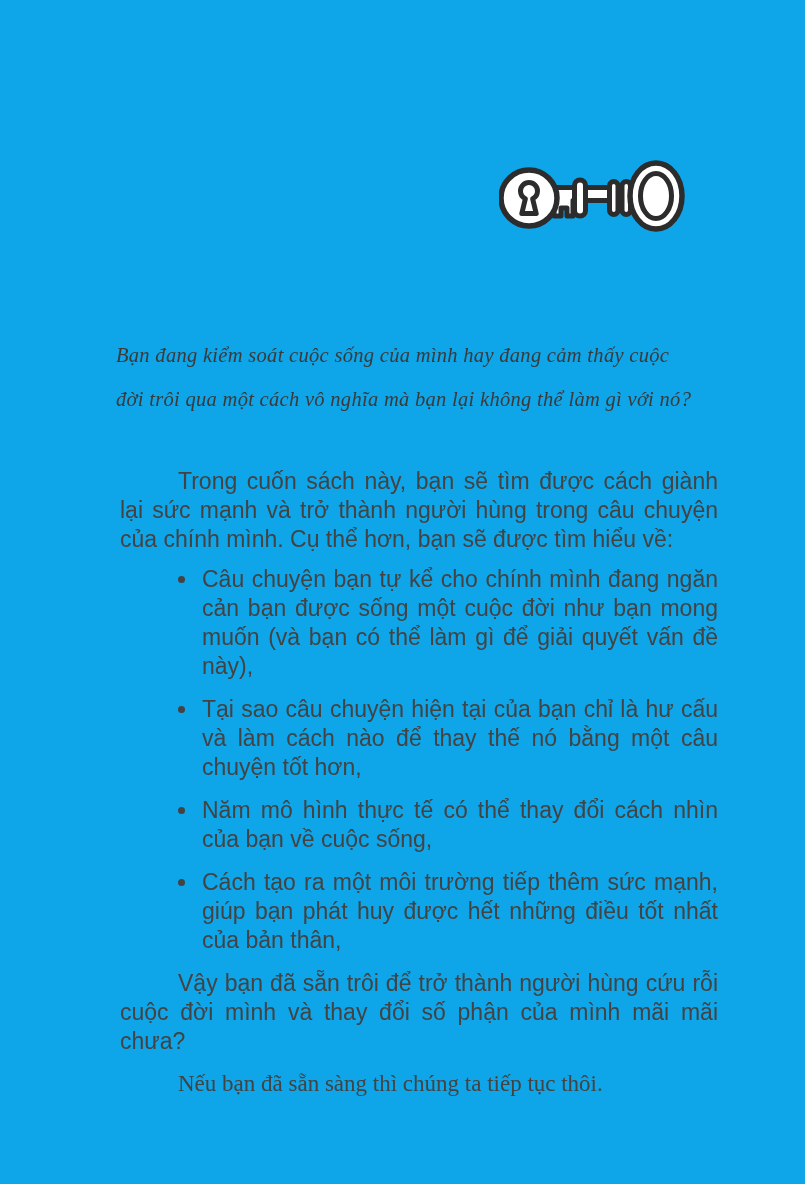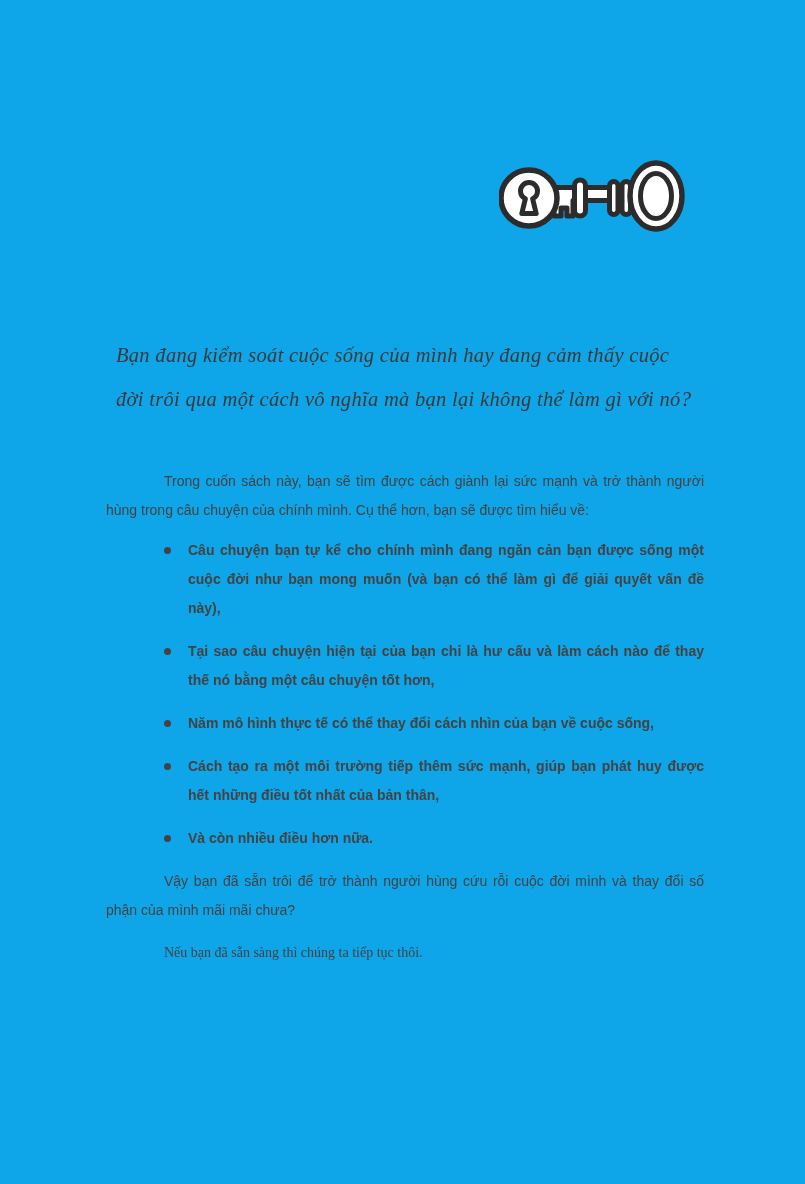--- a/index.html
+++ b/index.html
@@ -35,45 +35,44 @@
     font-style: italic;
     font-size: 20.5px;
     line-height: 44px;
     color: #3a3a3a;
     letter-spacing: 0.3px;
   }
 
   
   .content {
     position: absolute;
-    left: 106px;
+    left: 120px;
     top: 467px;
     width: 598px;
-    font-size: 14px;
+    font-size: 23px;
     line-height: 29px;
     color: #434343;
     text-align: justify;
   }
   .content p {
     margin: 0 0 11px 0;
     text-indent: 58px;
   }
   .content p.closing-1 { margin-bottom: 13px; }
   .content p.closing-2 { margin-bottom: 0; font-family: Liberation Serif, serif; }
   ul.bullet-list {
     margin: 0;
     padding: 0;
     list-style: none;
   }
   ul.bullet-list li {
     position: relative;
     padding-left: 82px;
     margin-bottom: 14px;
     text-align: justify;
-    font-weight: bold;
   }
   .bullet-dot {
     position: absolute;
     left: 58px;
     top: 11px;
     width: 7px;
     height: 7px;
     border-radius: 50%;
     background: #434343;
   }
@@ -117,23 +116,19 @@
         <span>Tại sao câu chuyện hiện tại của bạn chỉ là hư cấu và làm cách nào để thay thế nó bằng một câu chuyện tốt hơn,</span>
       </li>
       <li>
         <span class="bullet-dot"></span>
         <span>Năm mô hình thực tế có thể thay đổi cách nhìn của bạn về cuộc sống,</span>
       </li>
       <li>
         <span class="bullet-dot"></span>
         <span>Cách tạo ra một môi trường tiếp thêm sức mạnh, giúp bạn phát huy được hết những điều tốt nhất của bản thân,</span>
       </li>
-      <li>
-        <span class="bullet-dot"></span>
-        <span>Và còn nhiều điều hơn nữa.</span>
-      </li>
     </ul>
 
     <p class="closing-1">Vậy bạn đã sẵn trôi để trở thành người hùng cứu rỗi cuộc đời mình và thay đổi số phận của mình mãi mãi chưa?</p>
     <p class="closing-2">Nếu bạn đã sẵn sàng thì chúng ta tiếp tục thôi.</p>
   </div>
 
 </div>
 
 </body></html>

